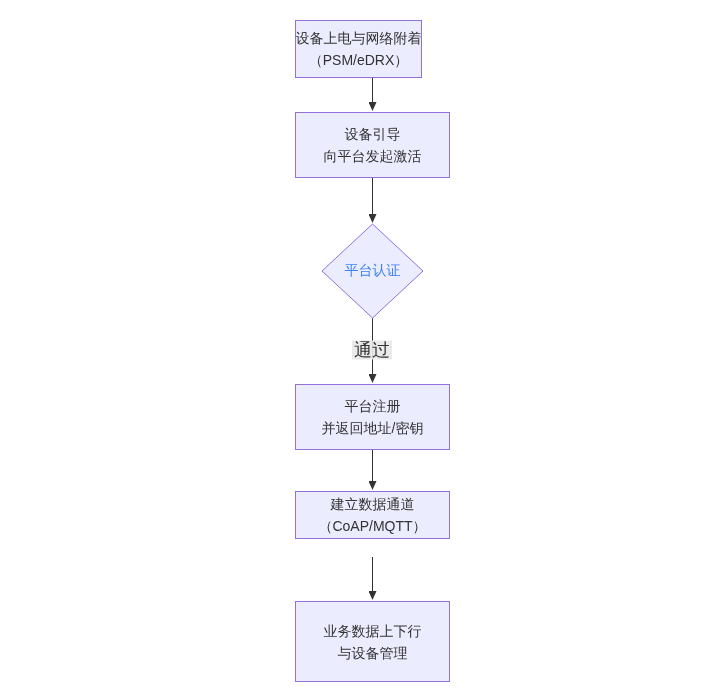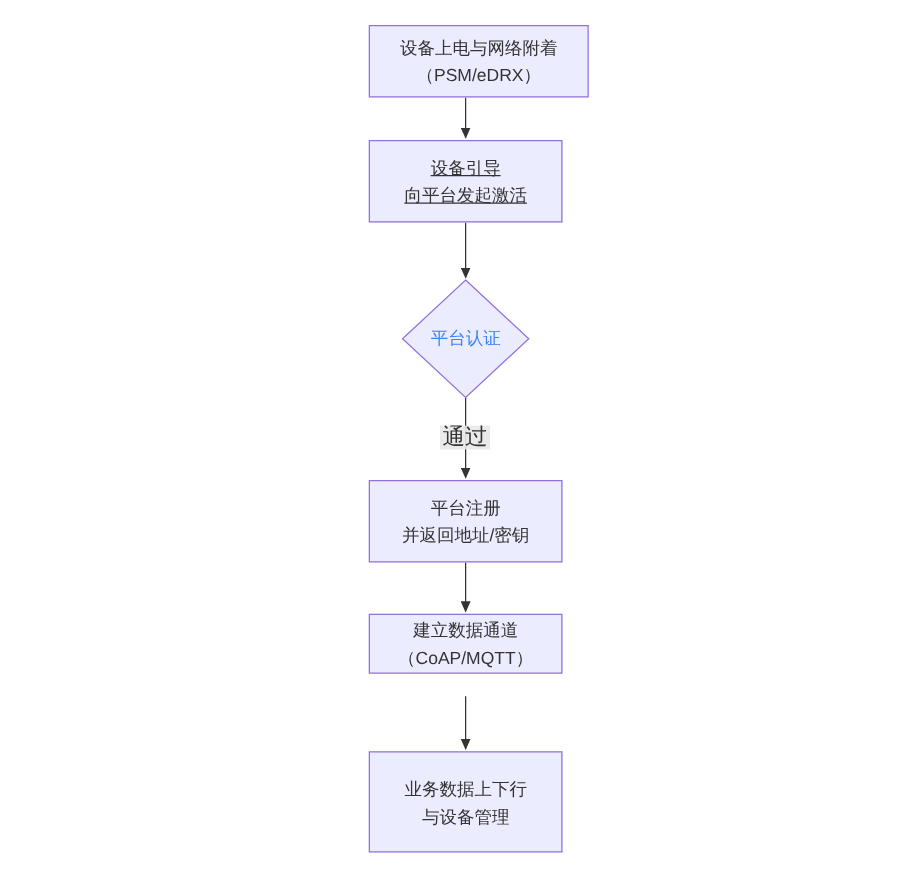--- a/index.html
+++ b/index.html
@@ -71,26 +71,26 @@
 
     <line x1="372.5" y1="78" x2="372.5" y2="110" stroke="#333333" stroke-width="1" marker-end="url(#arrow)"></line>
     <line x1="372.5" y1="178" x2="372.5" y2="222" stroke="#333333" stroke-width="1" marker-end="url(#arrow)"></line>
     <line x1="372.5" y1="318" x2="372.5" y2="382" stroke="#333333" stroke-width="1" marker-end="url(#arrow)"></line>
     <line x1="372.5" y1="450" x2="372.5" y2="489" stroke="#333333" stroke-width="1" marker-end="url(#arrow)"></line>
     <line x1="372.5" y1="557" x2="372.5" y2="599" stroke="#333333" stroke-width="1" marker-end="url(#arrow)"></line>
 
     <polygon points="372.5,224 423,271 372.5,318 322,271" fill="#ECECFF" stroke="#9370DB" stroke-width="1"></polygon>
   </svg>
 
-  <div class="node" style="left:295px; top:20px; width:176px; height:58px;">
+  <div class="node" style="left:295px; top:20px; width:127px; height:58px;">
     <span>设备上电与网络附着</span>
     <span>（PSM/eDRX）</span>
   </div>
 
-  <div class="node" style="left:295px; top:112px; width:155px; height:66px;text-decoration:underline;">
+  <div class="node" style="left:295px; top:112px; width:155px; height:66px;">
     <span>设备引导</span>
     <span>向平台发起激活</span>
   </div>
 
   <div class="diamond-label" style="left:372.5px; top:271px;">平台认证</div>
 
   <div class="edge-label" style="left:372px; top:350px;">通过</div>
 
   <div class="node" style="left:295px; top:384px; width:155px; height:66px;">
     <span>平台注册</span>

